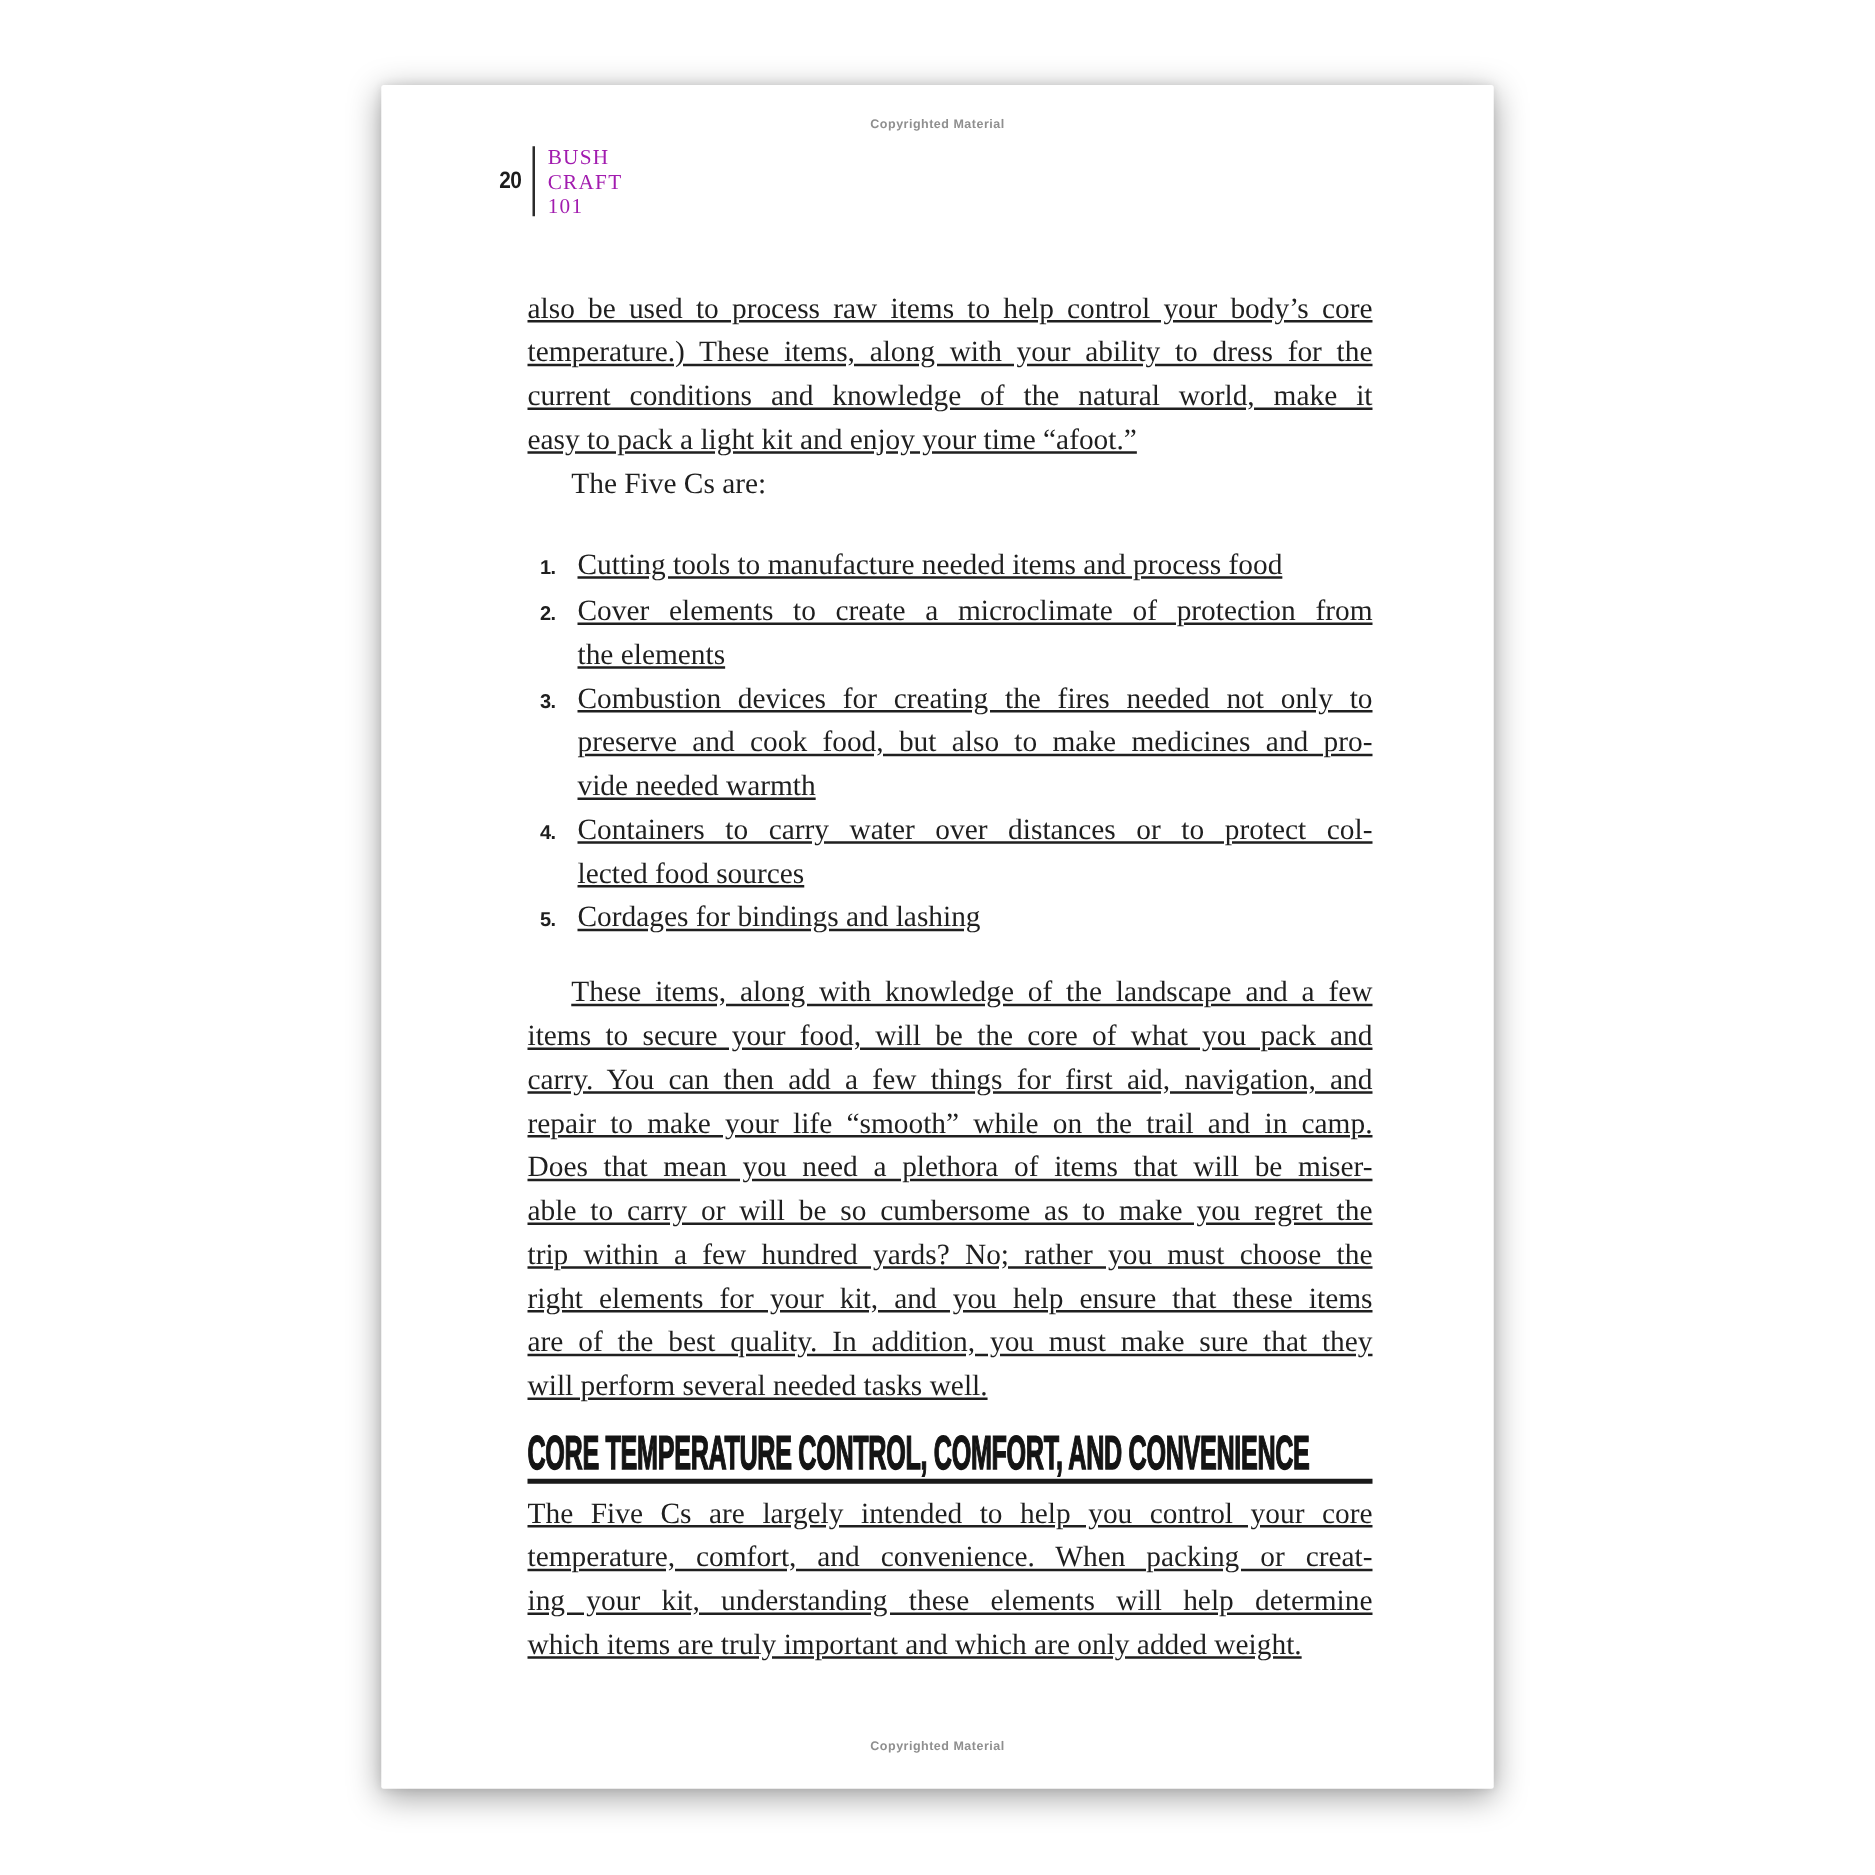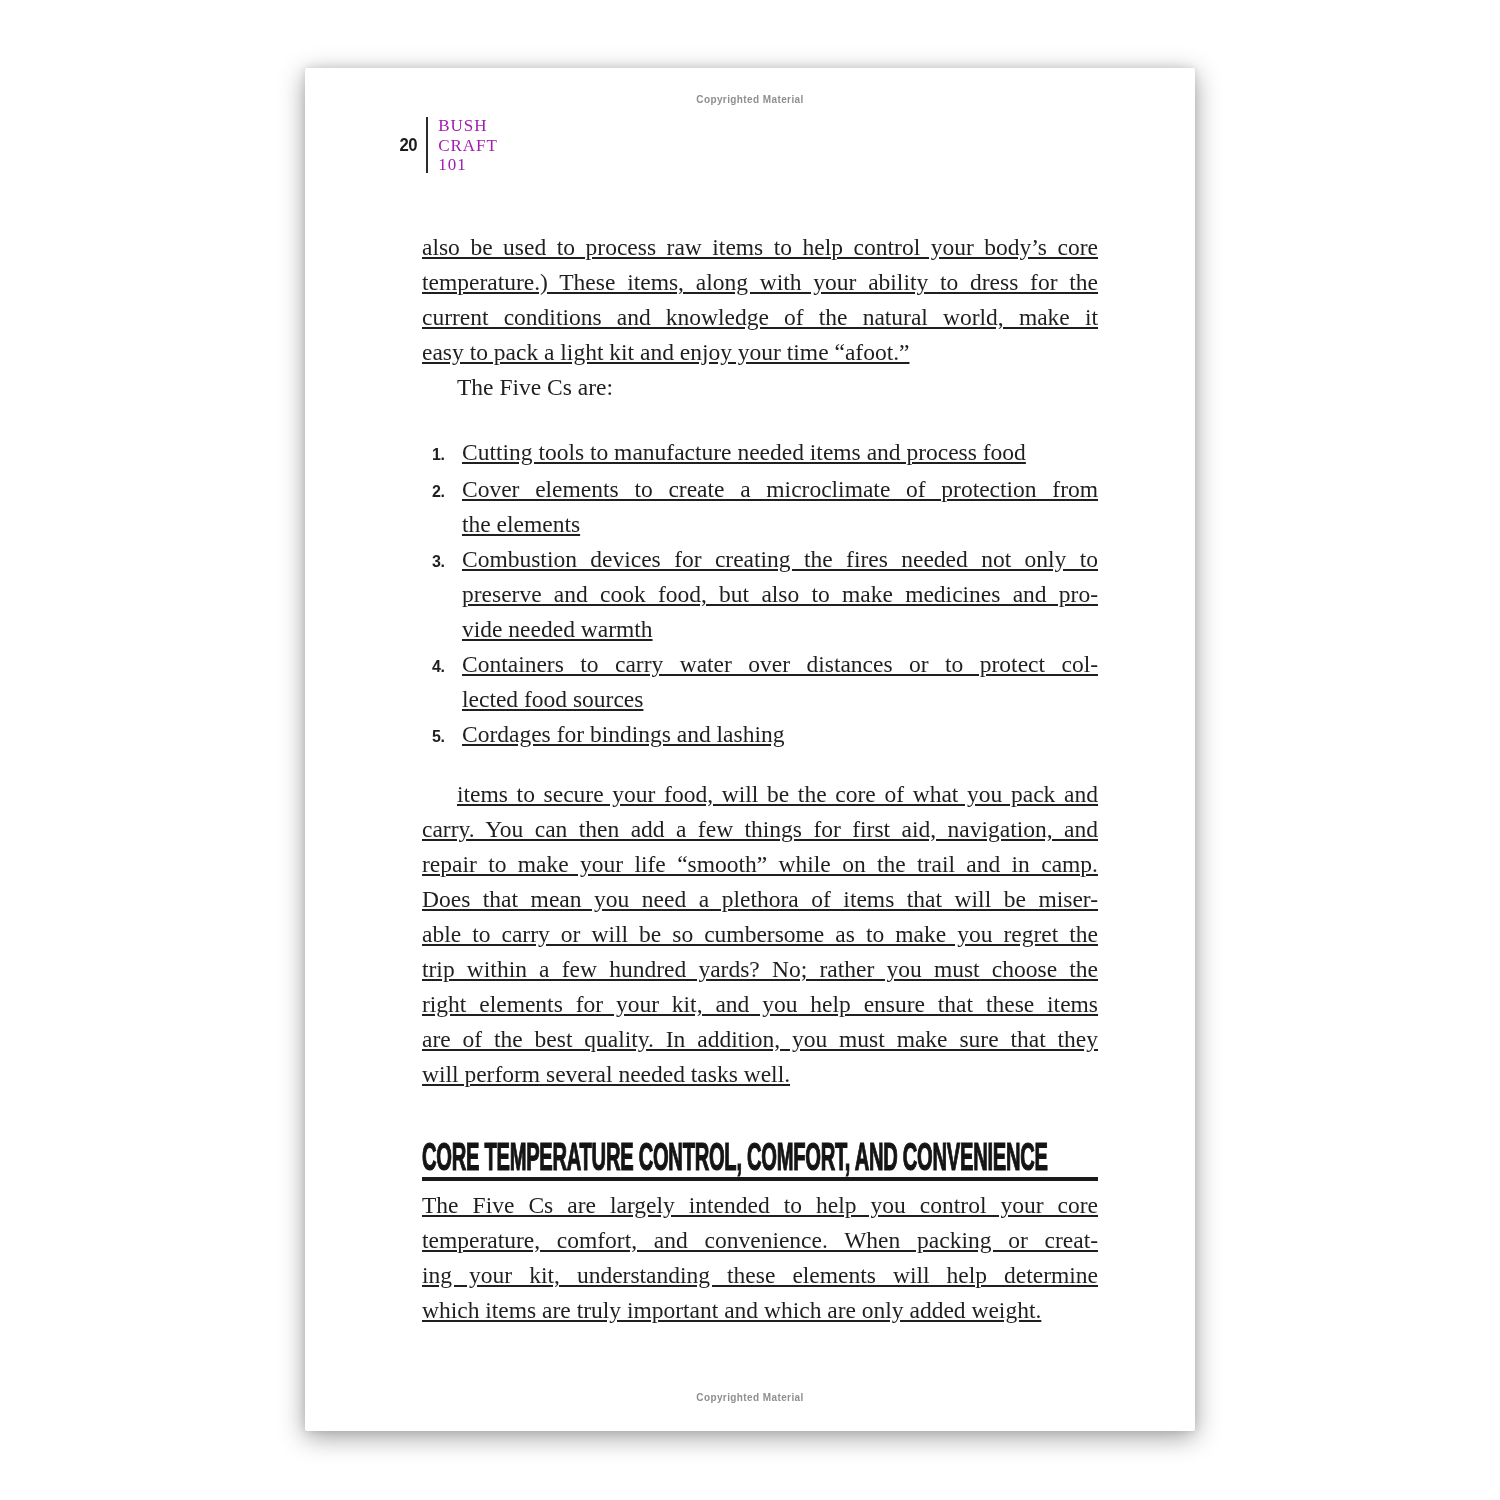--- a/index.html
+++ b/index.html
@@ -43,21 +43,21 @@
   .num {
     flex:0 0 40px; padding-left:10px; font-size:16px; line-height:35px;
     font-weight:700; color:#1f1f1f;
     font-family:"Liberation Sans","DejaVu Sans",sans-serif; letter-spacing:-0.5px;
   }
   .li-lines { flex:1; }
 
   .p2 { margin-top:23px; }
 
   .headwrap {
-    margin-top:50px; width:676px; border-bottom:4px solid #1a1a1a; padding-bottom:5px;
+    margin-top:21px; width:676px; border-bottom:4px solid #1a1a1a; padding-bottom:5px;
     overflow:visible; height:39px;
   }
   .shead {
     font-family:"Liberation Sans","DejaVu Sans",sans-serif;
     font-weight:700; font-size:38px; line-height:30px; letter-spacing:-0.5px;
     color:#141414; -webkit-text-stroke:1.2px #141414;
     white-space:nowrap; width:max-content;
     transform:scaleX(0.53); transform-origin:left bottom;
   }
   .p3 { margin-top:7px; }
@@ -121,20 +121,21 @@
           </li>
           <li class="li">
             <span class="num">5.</span>
             <div class="li-lines para">
               <div class="tline">Cordages for bindings and lashing</div>
             </div>
           </li>
         </ol>
 
       <div class="para p2">
+          <div class="tline">These items, along with knowledge of the landscape and a few</div>
           <div class="tline">items to secure your food, will be the core of what you pack and</div>
           <div class="tline">carry. You can then add a few things for first aid, navigation, and</div>
           <div class="tline">repair to make your life “smooth” while on the trail and in camp.</div>
           <div class="tline">Does that mean you need a plethora of items that will be miser-</div>
           <div class="tline">able to carry or will be so cumbersome as to make you regret the</div>
           <div class="tline">trip within a few hundred yards? No; rather you must choose the</div>
           <div class="tline">right elements for your kit, and you help ensure that these items</div>
           <div class="tline">are of the best quality. In addition, you must make sure that they</div>
           <div class="tline">will perform several needed tasks well.</div>
         </div>

